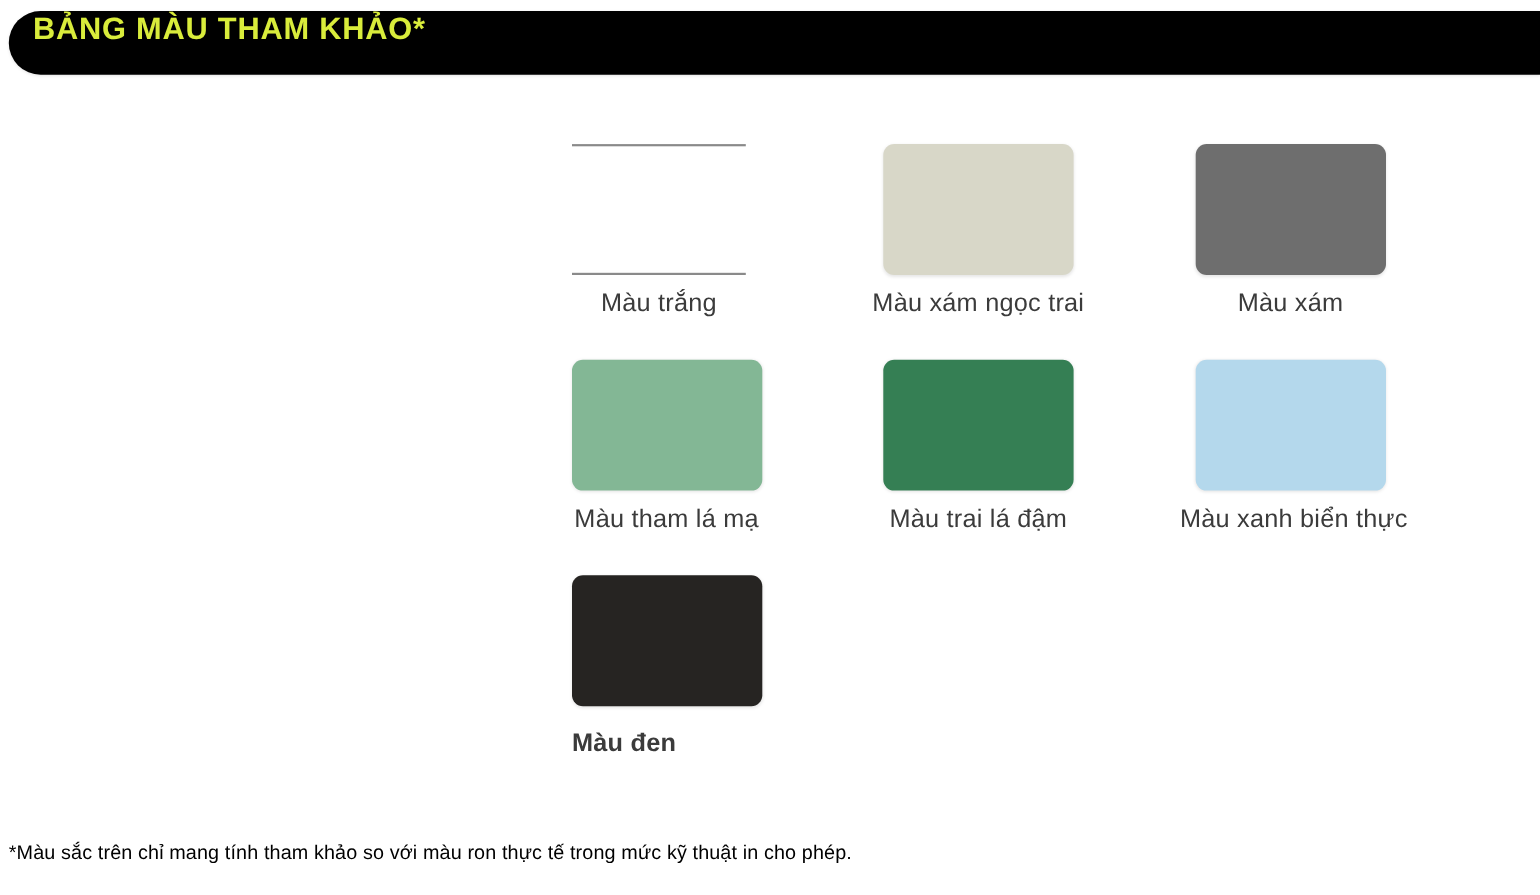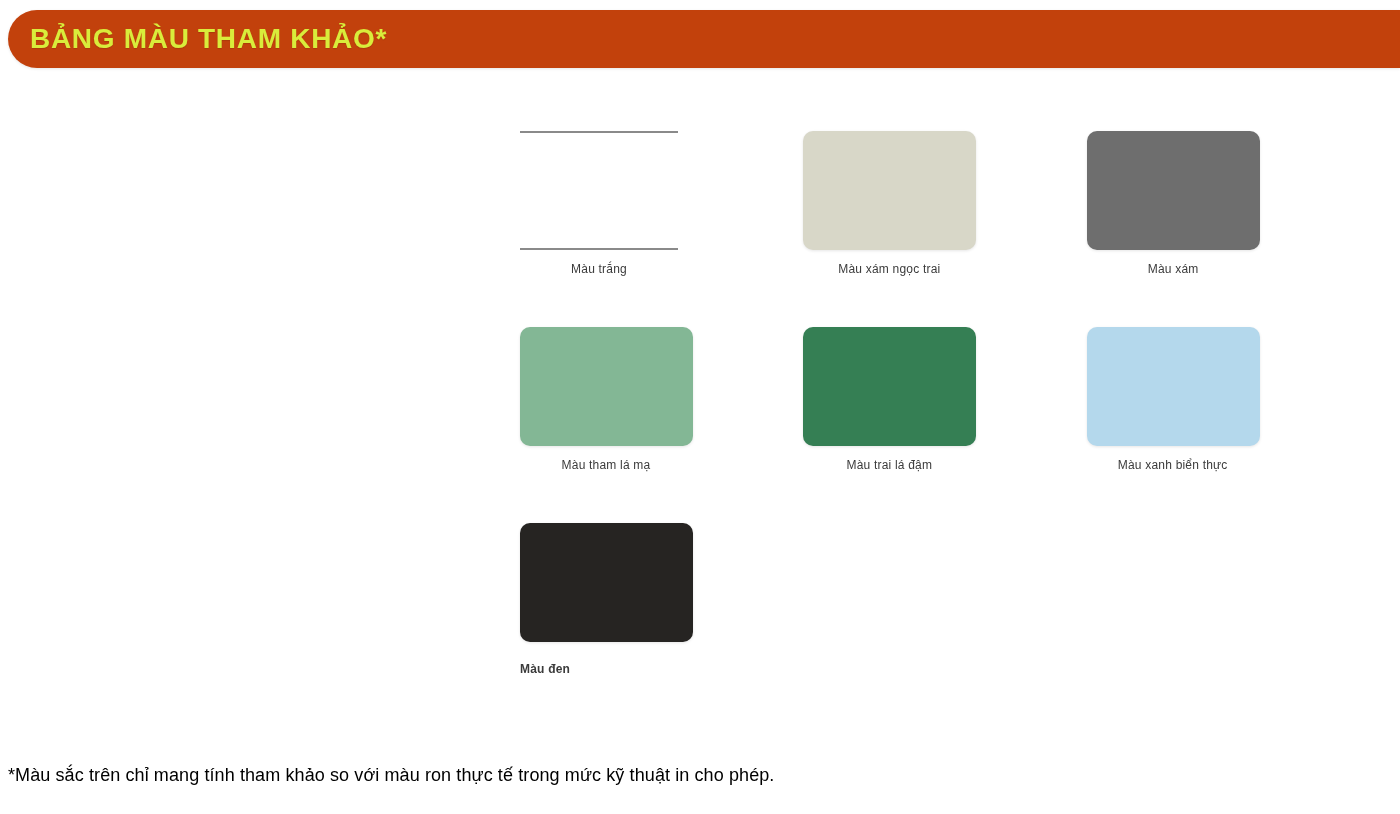--- a/index.html
+++ b/index.html
@@ -16,25 +16,24 @@
     -webkit-font-smoothing: antialiased;
   }
 
   
   #header-banner {
     position: absolute;
     left: 8px;
     top: 10px;
     width: 1392px;
     height: 58px;
-    background: #c2410c;
+    background: #000000;
     border-radius: 30px 0 0 30px;
     box-shadow: 0 1px 3px rgba(0,0,0,0.10);
     display: flex;
-    align-items: center;
   }
   #header-title {
     margin-left: 22px;
     color: #D9EC3B;
     font-size: 28px;
     font-weight: bold;
     letter-spacing: 0.7px;
     text-shadow: 0 1px 1px rgba(0,0,0,0.12);
     white-space: nowrap;
   }
@@ -66,21 +65,21 @@
     background: #ffffff;
     border-radius: 0;
     box-shadow: none;
     border-top: 2px solid #8a8a8a;
     border-bottom: 2px solid #8a8a8a;
     box-sizing: border-box;
     width: 158px;
   }
   .swatch-label {
     margin-top: 12px;
-    font-size: 12px;
+    font-size: 23px;
     color: #3b3b3b;
     letter-spacing: 0.2px;
     white-space: nowrap;
   }
   
   .swatch-cell .swatch-label { text-align: center; width: 173px; }
   .swatch-cell.outline-cell .swatch-label { width: 158px; }
   .swatch-cell.shift-left .swatch-label { text-align: left; margin-top: 20px; font-weight: bold; }
   .swatch-cell.wide-label .swatch-label { width: 200px; margin-left: -14px; }
 

